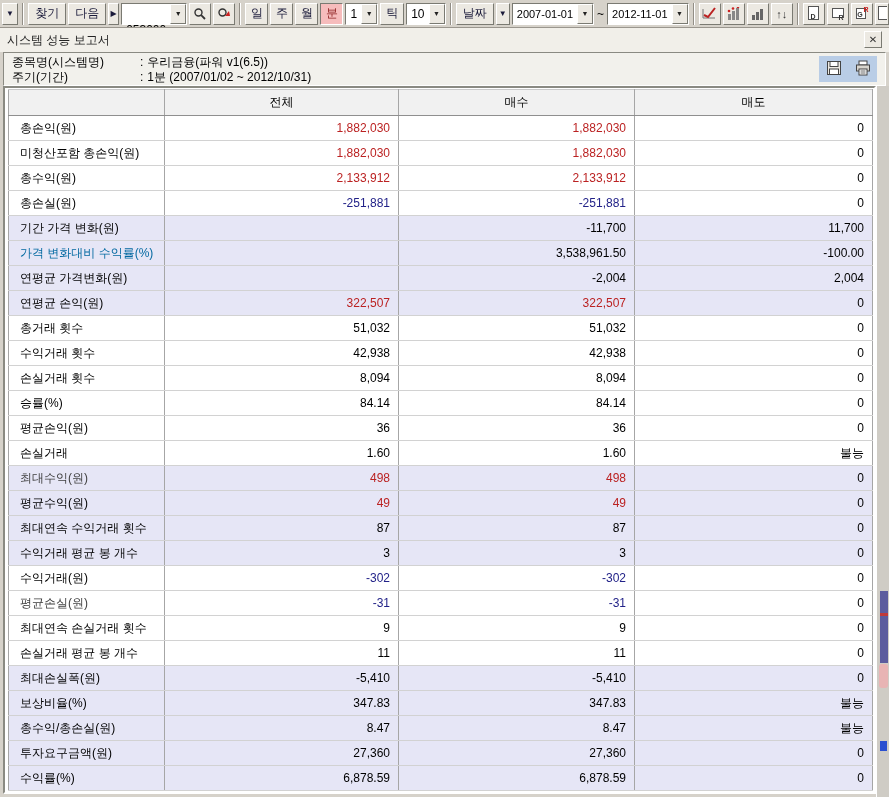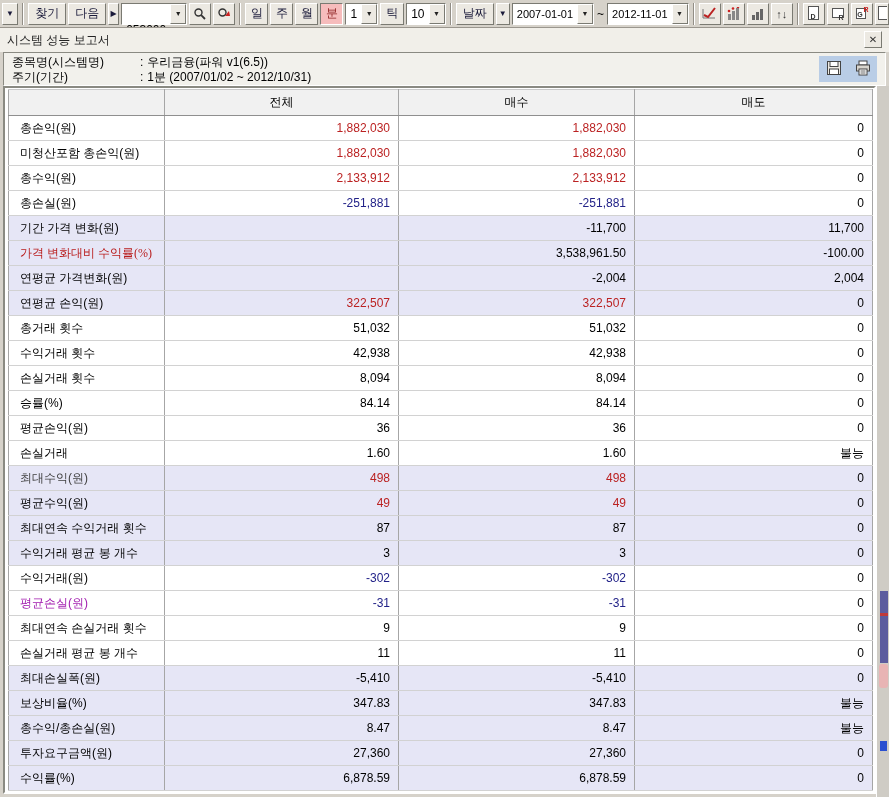--- a/index.html
+++ b/index.html
@@ -265,21 +265,21 @@
           <td class="val" style="color: rgb(34, 34, 136);">-251,881</td>
           <td class="val" style="color: rgb(0, 0, 0);">0</td>
         </tr>
         <tr style="background: rgb(230, 230, 246);">
           <td class="lbl" style="color: rgb(0, 0, 0);">기간 가격 변화(원)</td>
           <td class="val" style="color: rgb(0, 0, 0);"></td>
           <td class="val" style="color: rgb(0, 0, 0);">-11,700</td>
           <td class="val" style="color: rgb(0, 0, 0);">11,700</td>
         </tr>
         <tr style="background: rgb(230, 230, 246);">
-          <td class="lbl" style="color: #b91c1c; font-family: Liberation Serif, serif;">가격 변화대비 수익률(%)</td>
+          <td class="lbl" style="color: #0369a1;">가격 변화대비 수익률(%)</td>
           <td class="val" style="color: rgb(0, 0, 0);"></td>
           <td class="val" style="color: rgb(0, 0, 0);">3,538,961.50</td>
           <td class="val" style="color: rgb(0, 0, 0);">-100.00</td>
         </tr>
         <tr style="background: rgb(230, 230, 246);">
           <td class="lbl" style="color: rgb(0, 0, 0);">연평균 가격변화(원)</td>
           <td class="val" style="color: rgb(0, 0, 0);"></td>
           <td class="val" style="color: rgb(0, 0, 0);">-2,004</td>
           <td class="val" style="color: rgb(0, 0, 0);">2,004</td>
         </tr>
@@ -349,21 +349,21 @@
           <td class="val" style="color: rgb(0, 0, 0);">3</td>
           <td class="val" style="color: rgb(0, 0, 0);">0</td>
         </tr>
         <tr>
           <td class="lbl" style="color: rgb(0, 0, 0);">수익거래(원)</td>
           <td class="val" style="color: rgb(34, 34, 136);">-302</td>
           <td class="val" style="color: rgb(34, 34, 136);">-302</td>
           <td class="val" style="color: rgb(0, 0, 0);">0</td>
         </tr>
         <tr>
-          <td class="lbl" style="color: #a21caf;">평균손실(원)</td>
+          <td class="lbl" style="color: #404040;">평균손실(원)</td>
           <td class="val" style="color: rgb(34, 34, 136);">-31</td>
           <td class="val" style="color: rgb(34, 34, 136);">-31</td>
           <td class="val" style="color: rgb(0, 0, 0);">0</td>
         </tr>
         <tr>
           <td class="lbl" style="color: rgb(0, 0, 0);">최대연속 손실거래 횟수</td>
           <td class="val" style="color: rgb(0, 0, 0);">9</td>
           <td class="val" style="color: rgb(0, 0, 0);">9</td>
           <td class="val" style="color: rgb(0, 0, 0);">0</td>
         </tr>

